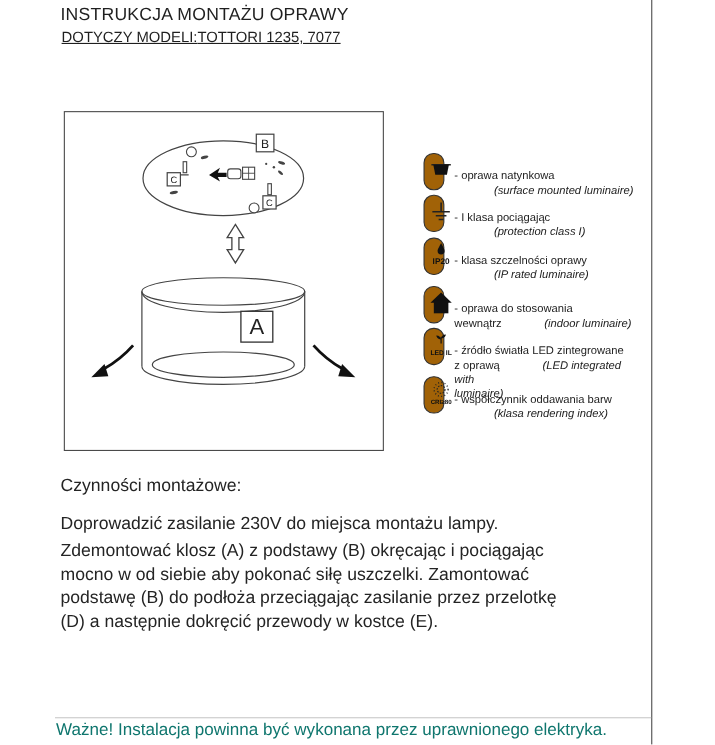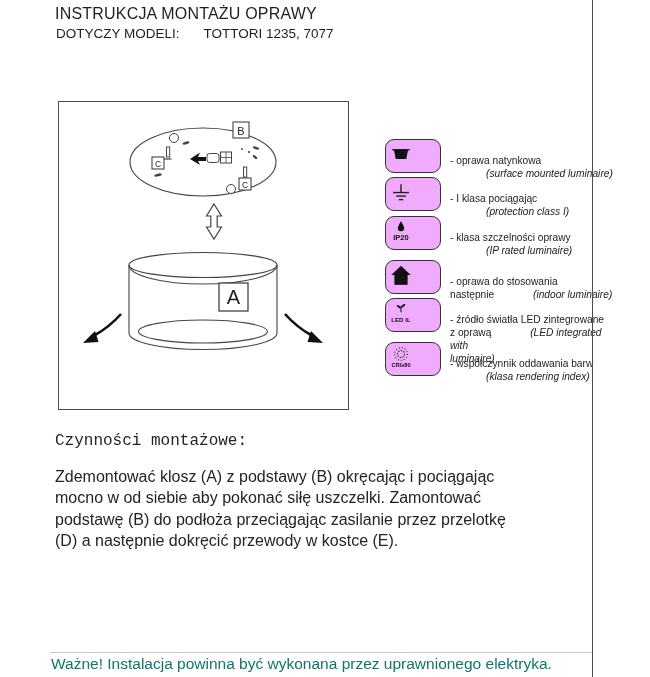--- a/index.html
+++ b/index.html
@@ -1,34 +1,34 @@
 <!DOCTYPE html>
 <html><head>
 <meta charset="utf-8">
 <style>
   html,body { margin:0; padding:0; background:#ffffff; }
   .page {
     position:relative; width:650px; height:677px; background:#fff;
     font-family:"Liberation Sans", sans-serif; color:#1f1f1f; overflow:hidden;
   }
   .title { position:absolute; left:55px; top:5px; font-size:16px; font-weight:normal; letter-spacing:.2px; white-space:nowrap; }
-  .subtitle { position:absolute; left:56px; top:26px; font-size:13.5px; white-space:nowrap; display:flex; gap:24px; }
+  .subtitle { position:absolute; left:56px; top:26px; font-size:13.5px; white-space:nowrap; display:flex; gap:0;text-decoration:underline; }
   .diagram-box { position:absolute; left:58px; top:101px; width:289px; height:307px; border:1px solid #4a4a4a; }
   .diagram-box svg { display:block; width:100%; height:100%; }
 
   .legend-row { position:absolute; left:385px; display:flex; }
-  .licon { width:56px; height:34px; box-sizing:border-box; border:1.7px solid #333; border-radius:9px; flex:none; position:relative; background:#f0abfc; }
+  .licon { width:19px; height:34px; box-sizing:border-box; border:1.7px solid #333; border-radius:9px; flex:none; position:relative; background:#a16207; }
   .licon svg { position:absolute; left:0; top:0; width:30px; height:30px; }
   .ltext { margin-left:9px; width:172px; font-size:10.2px; line-height:13px; color:#222; white-space:pre-line; padding-top:2px; }
   .en { font-style:italic;margin-left:36px; }
 
   .vline { position:absolute; left:592px; top:0; width:1px; height:677px; background:#4d4d4d; }
 
   .instructions { position:absolute; left:55px; top:431px; width:545px; font-size:16px; line-height:21.5px; color:#242424; }
-  .instructions .heading { margin:0 0 13px 0;font-family:Liberation Mono, monospace; }
+  .instructions .heading { margin:0 0 13px 0; }
   .instructions p { margin:0; white-space:pre-line; }
   .instructions p.p1 { margin-bottom:3px; }
 
   .footer-line { position:absolute; left:50px; top:652px; width:542px; height:1px; background:#c9c9c9; }
   .warning { position:absolute; left:51px; top:655px; width:541px; font-size:15.5px; color:#0f766e; white-space:nowrap; }
 </style>
 </head>
 <body>
 
 <div class="page">
@@ -149,21 +149,21 @@
 
   <div class="legend-row" style="top:260px">
     <div class="licon">
       <svg viewBox="0 0 34 34">
           <polygon points="17,5.5 28,16 6,16" fill="#111"></polygon>
           <rect x="9.5" y="14" width="15" height="13" fill="#111"></rect>
         </svg>
     </div>
     <div class="ltext">
       <span class="pl">- oprawa do stosowania
-następnie </span><span class="en">(indoor luminaire)</span>
+wewnątrz </span><span class="en">(indoor luminaire)</span>
     </div>
   </div>
 
   <div class="legend-row" style="top:298px">
     <div class="licon">
       <svg viewBox="0 0 34 34">
           <path d="M17 15 L17 8" stroke="#111" stroke-width="1.2" fill="none"></path>
           <path d="M17 11 C 13.5 10.5 12.5 8.5 12 6.8 C 15.2 6.9 16.6 8.5 17 11 Z" fill="#111"></path>
           <path d="M17 10 C 20.5 9.5 21.5 7.5 22 5.8 C 18.8 5.9 17.4 7.5 17 10 Z" fill="#111"></path>
           <text x="17" y="26.5" font-size="7" font-weight="bold" text-anchor="middle" fill="#111" font-family="Liberation Sans, sans-serif">LED IL</text>
@@ -187,20 +187,21 @@
     <div class="ltext">
       <span class="pl">- współczynnik oddawania barw
 </span><span class="en">(klasa rendering index)</span>
     </div>
   </div>
 
   <div class="vline"></div>
 
   <div class="instructions">
     <div class="heading">Czynności montażowe:</div>
+    <p class="p1">Doprowadzić zasilanie 230V do miejsca montażu lampy.</p>
     <p class="p2">Zdemontować klosz (A) z podstawy (B) okręcając i pociągając
 mocno w od siebie aby pokonać siłę uszczelki. Zamontować
 podstawę (B) do podłoża przeciągając zasilanie przez przelotkę
 (D) a następnie dokręcić przewody w kostce (E).</p>
   </div>
 
   <div class="footer-line"></div>
   <div class="warning">Ważne! Instalacja powinna być wykonana przez uprawnionego elektryka.</div>
 
 </div>

